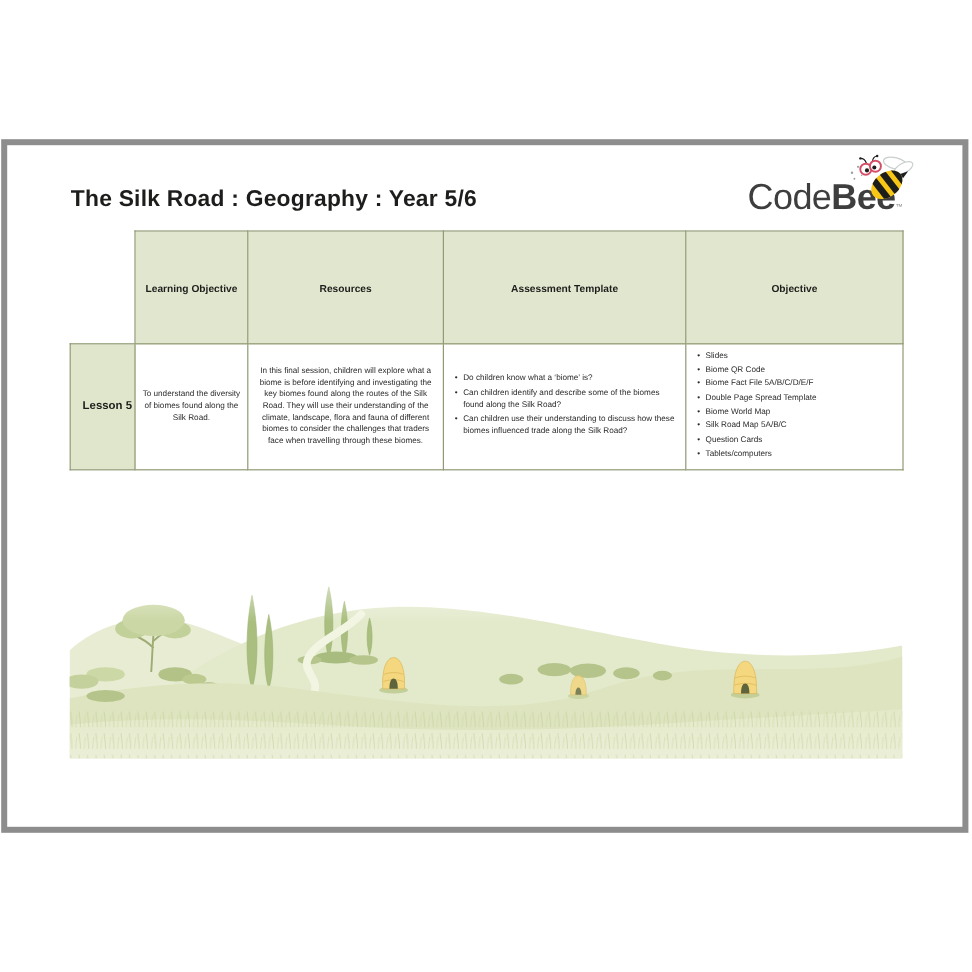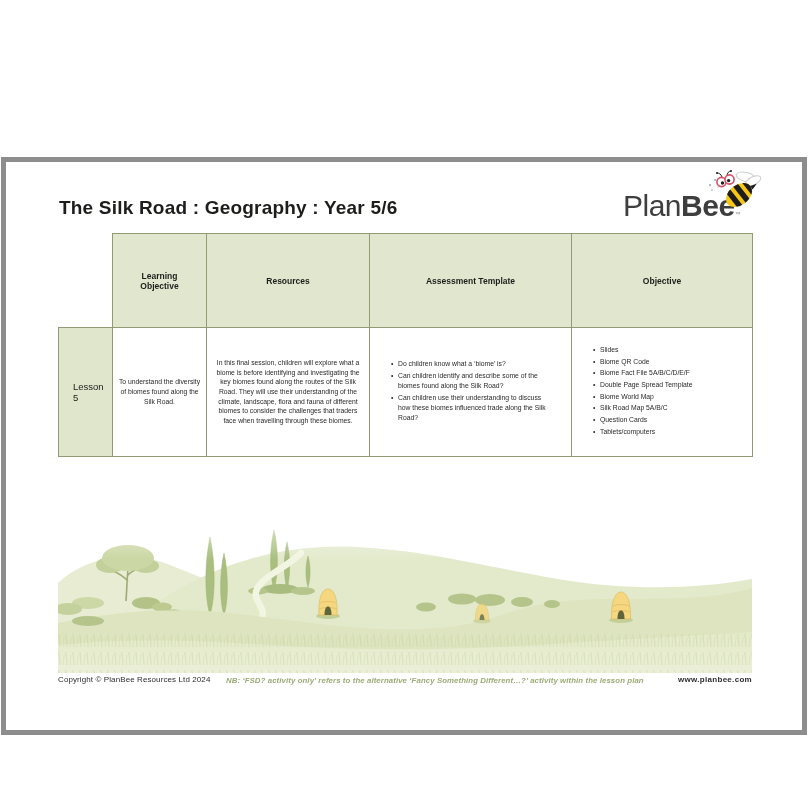--- a/index.html
+++ b/index.html
@@ -5,21 +5,20 @@
   html,body{margin:0;padding:0;}
   body{
     width:810px;height:810px;position:relative;overflow:hidden;
     background:#ffffff;
     font-family:"Liberation Sans", sans-serif;
   }
   .page{
     position:absolute;left:1px;top:116px;width:806px;height:578px;
     box-sizing:border-box;border:5px solid var(--frame-gray,#8d8d8d);
     background:#ffffff;
-    margin-top:41px;
   }
   .page-inner{position:absolute;left:0;top:0;right:0;bottom:0;}
 
   .doc-title{
     position:absolute;left:53px;top:34px;
     font-size:19px;line-height:24px;font-weight:bold;color:var(--ink,#1d1d1b);
     letter-spacing:.2px;
   }
 
   .logo{position:absolute;left:615px;top:20px;width:150px;height:50px;}
@@ -31,31 +30,31 @@
   .logo-bee{font-weight:700;}
   .logo-tm{font-size:6px;color:#8a8a8a;vertical-align:baseline;}
   .bee-svg{position:absolute;left:84px;top:-14px;width:58px;height:46px;}
 
   table.lesson-table{
     position:absolute;left:52px;top:71px;width:694px;
     border-collapse:collapse;table-layout:fixed;
   }
   .lesson-table th,.lesson-table td{
     border:1px solid var(--olive,#909a74);
-    padding:14px;box-sizing:border-box;
+    padding:2px;box-sizing:border-box;
   }
   .lesson-table td.corner{border:none;background:transparent;}
   .lesson-table th{
     height:21px;background:var(--header-green,#e1e7cf);
     font-size:8.5px;font-weight:bold;color:var(--ink,#1d1d1b);text-align:center;
   }
   .lesson-table td{height:94px;vertical-align:middle;}
   td.lesson-cell{
     background:var(--lesson-green,#dfe6cb);
-    font-size:9.5px;font-weight:normal;color:var(--ink,#1d1d1b);text-align:left;
+    font-size:9.5px;font-weight:bold;color:var(--ink,#1d1d1b);text-align:right;
   }
   .body-text{
     font-size:6.8px;line-height:1.42;color:#2a2a2a;
   }
   td.center-cell{text-align:center;padding:4px 5px;}
   ul.bullets{margin:0;padding:3px 4px 3px 7px;list-style:none;}
   ul.bullets li{
     position:relative;padding-left:7px;margin:0 0 1.5px 0;
     font-size:6.8px;line-height:1.5;color:#2a2a2a;
   }
@@ -80,21 +79,21 @@
 </style>
 </head>
 <body>
 
 <div class="page">
   <div class="page-inner">
 
     <div class="doc-title">The Silk Road : Geography : Year 5/6</div>
 
     <div class="logo">
-      <div class="logo-text"><span class="logo-plan">Plan</span><span class="logo-bee">Bee</span><span class="logo-tm">™</span></div>
+      <div class="logo-text"><span class="logo-plan">Code</span><span class="logo-bee">Bee</span><span class="logo-tm">™</span></div>
       <svg class="bee-svg" viewBox="0 0 58 46">
         <g fill="#9aa0a0">
           <circle cx="5" cy="17" r="1"></circle>
             <circle cx="10" cy="12" r="0.9"></circle>
             <circle cx="7" cy="22" r="0.8"></circle>
             <circle cx="13" cy="19" r="0.6"></circle>
         </g>
         <g>
           <ellipse cx="41" cy="9" rx="10" ry="4.6" fill="#ffffff" stroke="#c9cdce" stroke-width="1" transform="rotate(14 41 9)"></ellipse>
           <ellipse cx="48" cy="13" rx="8.5" ry="4" fill="#ffffff" stroke="#c9cdce" stroke-width="1" transform="rotate(-28 48 13)"></ellipse>
@@ -244,20 +243,15 @@
         <path d="M553.5 116 C553 99 557 89 563 89 C569 89 573 99 572.5 116 Z" fill="#f4d77e" stroke="#dbb65b" stroke-width="0.6"></path>
         <path d="M554.5 103 C559 101 567 101 571.5 103 M554 109 C559 107 567 107 572 109" stroke="#dbb65b" stroke-width="0.6" fill="none"></path>
         <path d="M559.5 116 C559.5 110 561 107.5 563 107.5 C565 107.5 566.5 110 566.5 116 Z" fill="#5e653c"></path>
       </g>
 
       <path d="M0 142 C80 134 150 138 230 143 C330 149 420 146 510 140 C590 135 650 132 694 129 L694 170 L0 170 Z" fill="url(#frontGrad)"></path>
       <rect x="0" y="128" width="694" height="42" fill="url(#grassP)" opacity="0.5"></rect>
       <rect x="0" y="0" width="694" height="56" fill="url(#topFade)"></rect>
     </svg>
 
-    <div class="footer">
-      <span class="copyright">Copyright © PlanBee Resources Ltd 2024</span>
-      <span class="footer-note">NB: ‘FSD? activity only’ refers to the alternative ‘Fancy Something Different…?’ activity within the lesson plan</span>
-      <span class="website">www.planbee.com</span>
-    </div>
 
   </div>
 </div>
 
 </body></html>

